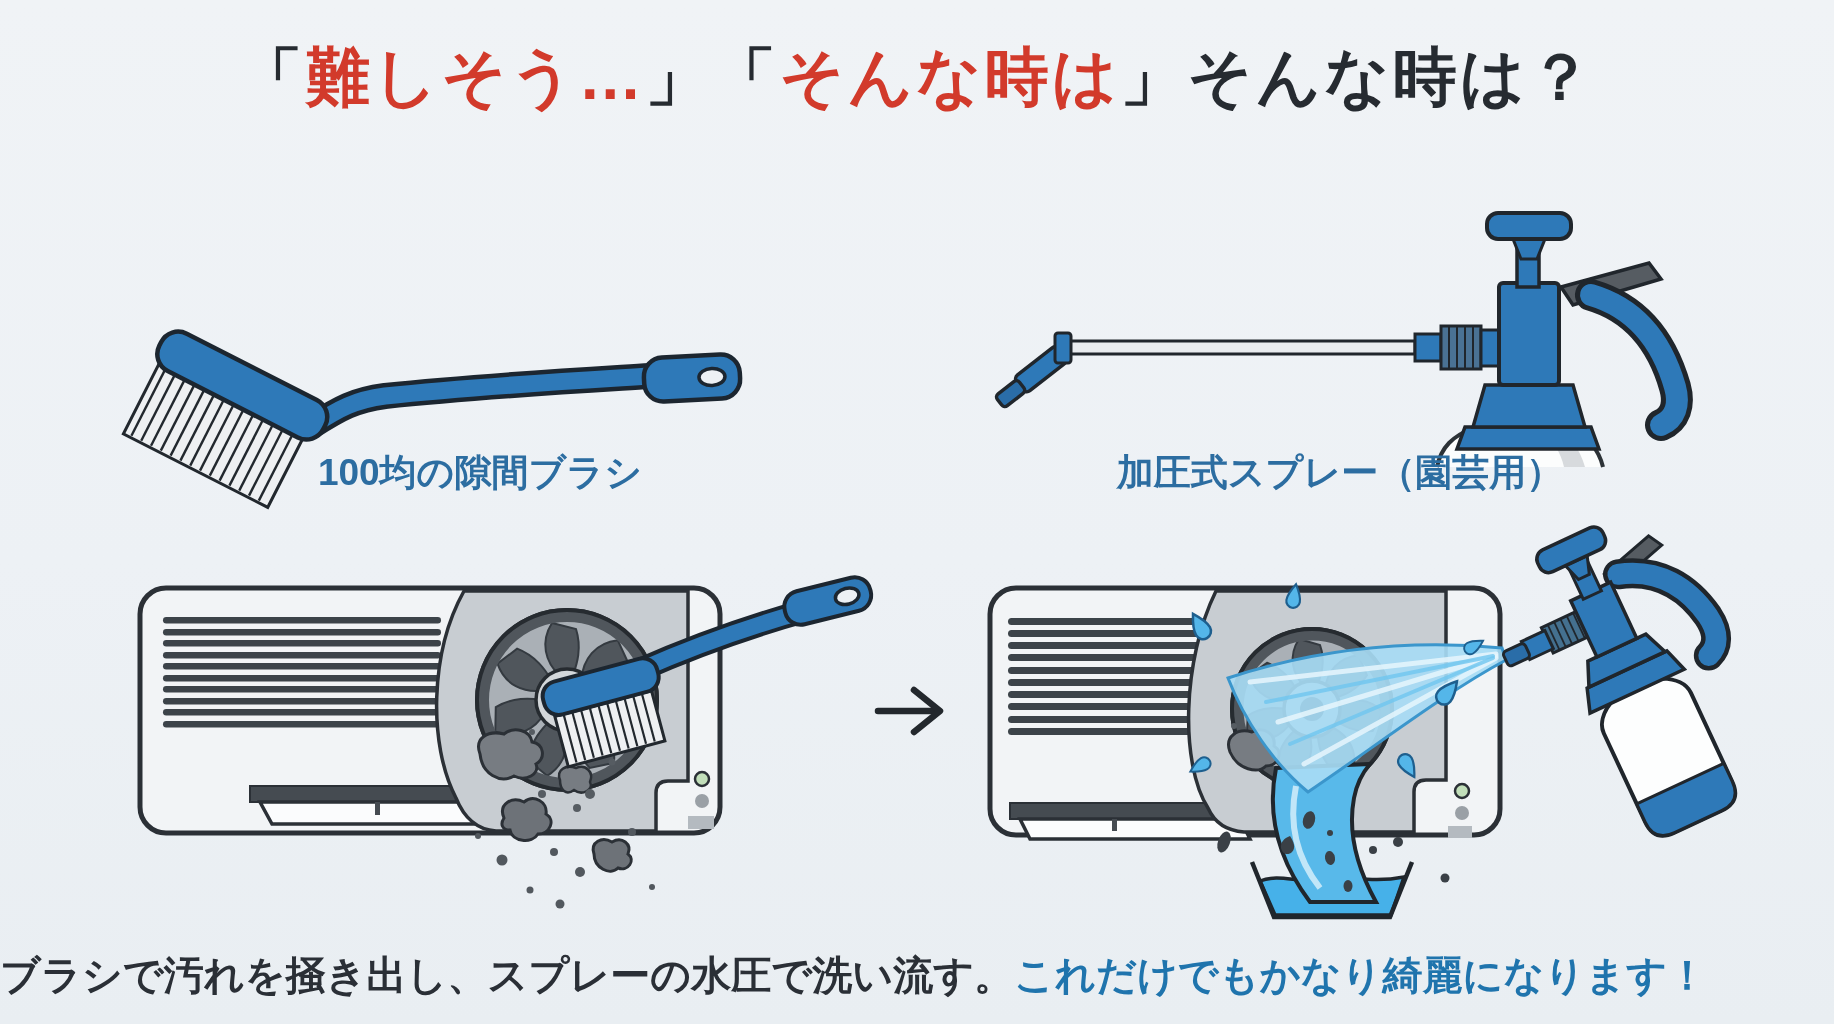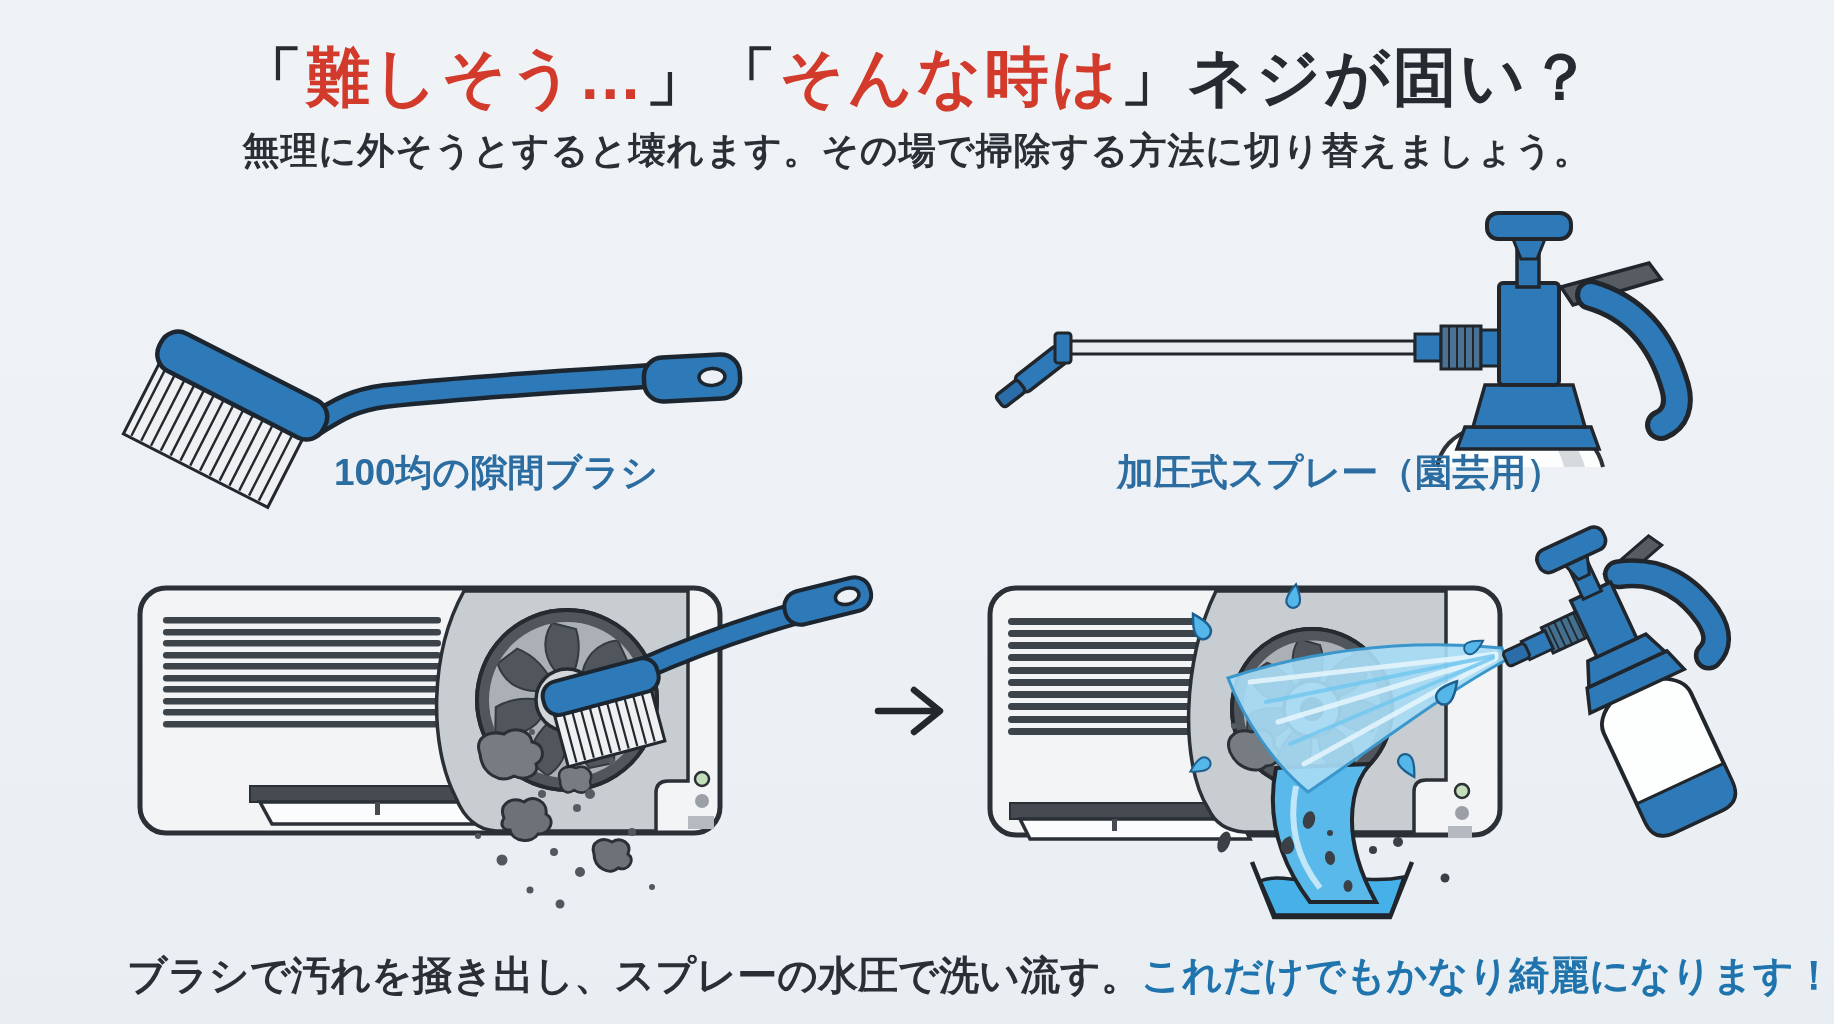--- a/index.html
+++ b/index.html
@@ -18,43 +18,42 @@
   .title .red{color:#d23a2b;margin-top:8px;}
   .subtitle{
     position:absolute;top:126px;left:0;width:100%;
     text-align:center;font-size:37px;font-weight:bold;letter-spacing:1px;
     color:#2a2f36;margin:0;white-space:nowrap;
   }
   .tool-label{
     position:absolute;top:448px;text-align:center;
     font-size:37px;font-weight:bold;color:#2c6da1;white-space:nowrap;
   }
-  .label-brush{left:136px;width:720px;}
+  .label-brush{left:120px;width:720px;}
   .label-sprayer{left:990px;width:700px;font-family:Liberation Serif, serif;}
   .caption{
     position:absolute;top:948px;left:0;width:100%;
-    text-align:right;font-size:40px;font-weight:bold;margin:0;white-space:nowrap;
+    text-align:left;font-size:40px;font-weight:bold;margin:0;white-space:nowrap;
   }
   .caption .cap-dark{color:#2a2f36;}
   .caption .cap-blue{color:#1f74ad;}
   svg{position:absolute;overflow:visible;}
   .svg-brush{left:100px;top:240px;}
   .svg-sprayer{left:985px;top:195px;}
   .svg-scene-left{left:112px;top:492px;}
   .svg-arrow{left:870px;top:680px;}
   .svg-scene-right{left:978px;top:520px;}
 </style>
 </head>
 <body>
 
 <div class="stage">
 
-  <h1 class="title"><span>「</span><span class="red">難しそう…</span><span>」</span><span>「</span><span class="red">そんな時は</span><span>」</span><span>ネジが固い？</span></h1>
-
-  <p class="subtitle">無理に外そうとすると壊れます。その場で掃除する方法に切り替えましょう。</p>
+  <h1 class="title"><span>「</span><span class="red">難しそう…</span><span>」</span><span>「</span><span class="red">そんな時は</span><span>」</span><span>そんな時は？</span></h1>
+
 
   <svg class="svg-brush" width="660" height="210" viewBox="0 0 660 210">
     <path d="M 212,186 C 240,168 255,160 285,156 C 380,146 470,141 550,136" fill="none" stroke="#1c2630" stroke-width="26" stroke-linecap="round"></path>
     <path d="M 212,186 C 240,168 255,160 285,156 C 380,146 470,141 550,136" fill="none" stroke="#2e79b8" stroke-width="17" stroke-linecap="round"></path>
     <g transform="rotate(27 140 150)">
       <rect x="56" y="164" width="162" height="78" fill="#eef0f2" stroke="#22282e" stroke-width="3"></rect>
       <g stroke="#22282e" stroke-width="2.4">
         <line x1="64" y1="165" x2="64" y2="240"></line>
           <line x1="75" y1="165" x2="75" y2="240"></line>
         <line x1="86" y1="165" x2="86" y2="240"></line>

